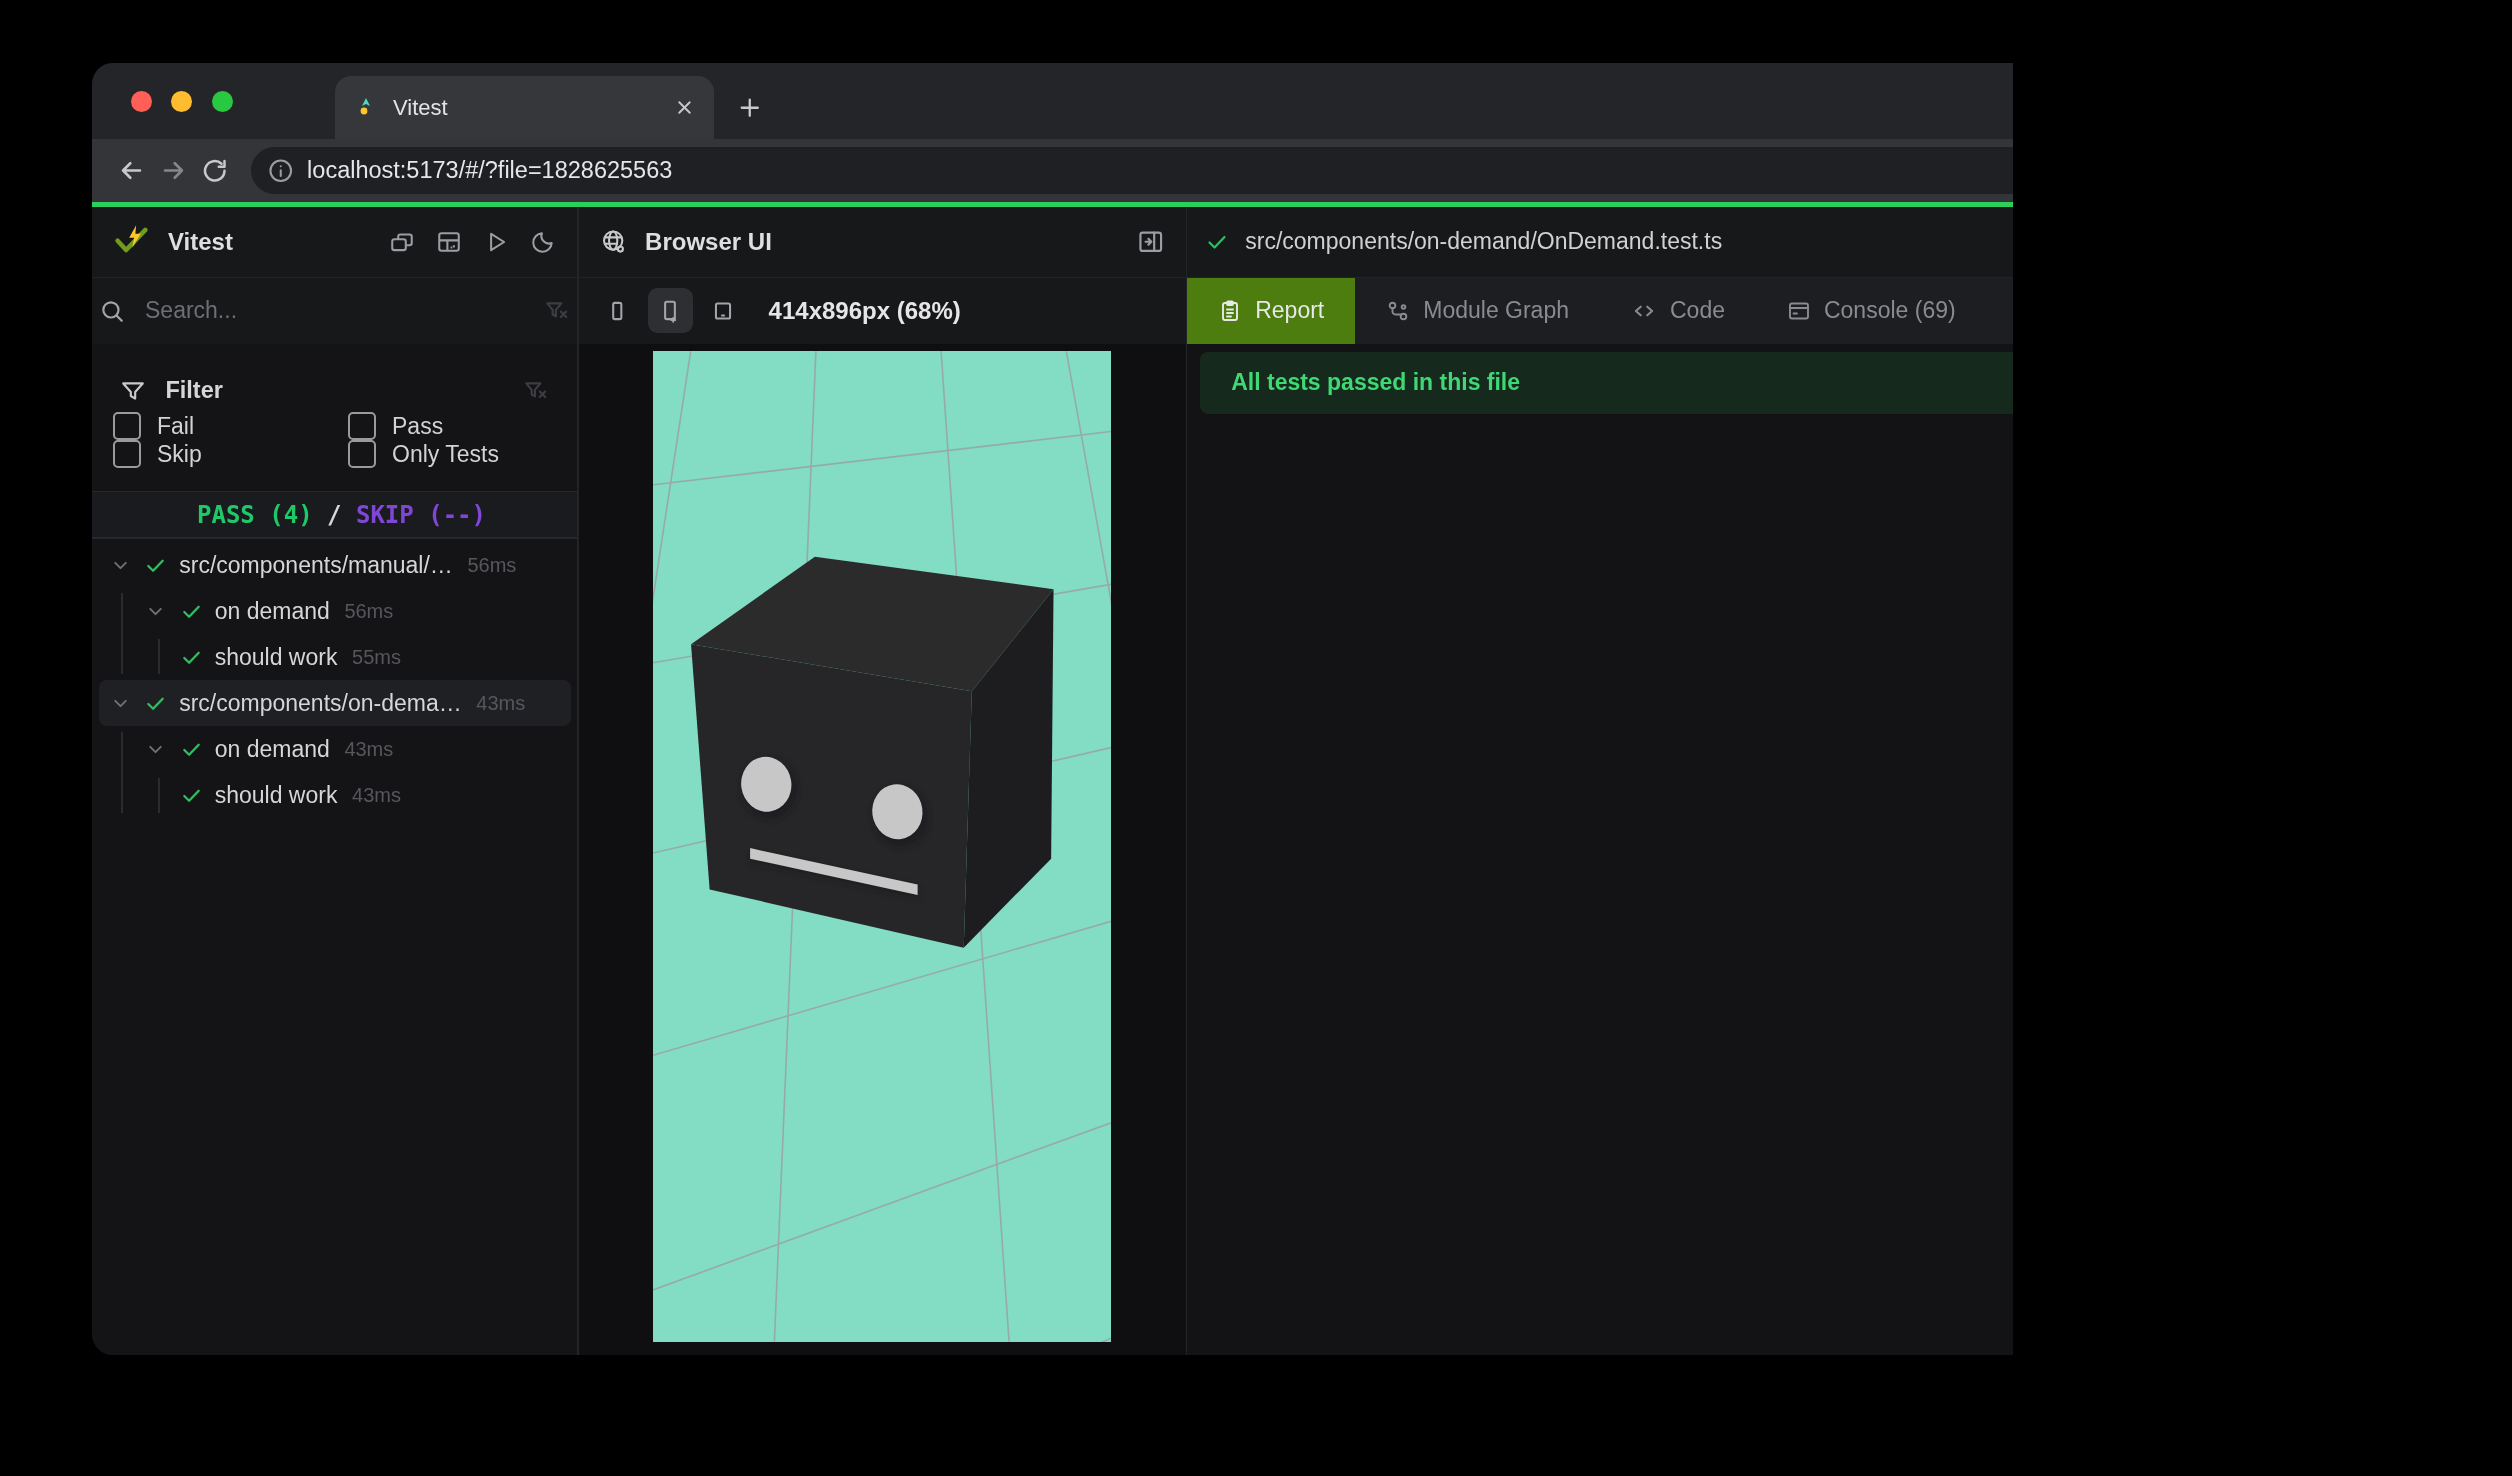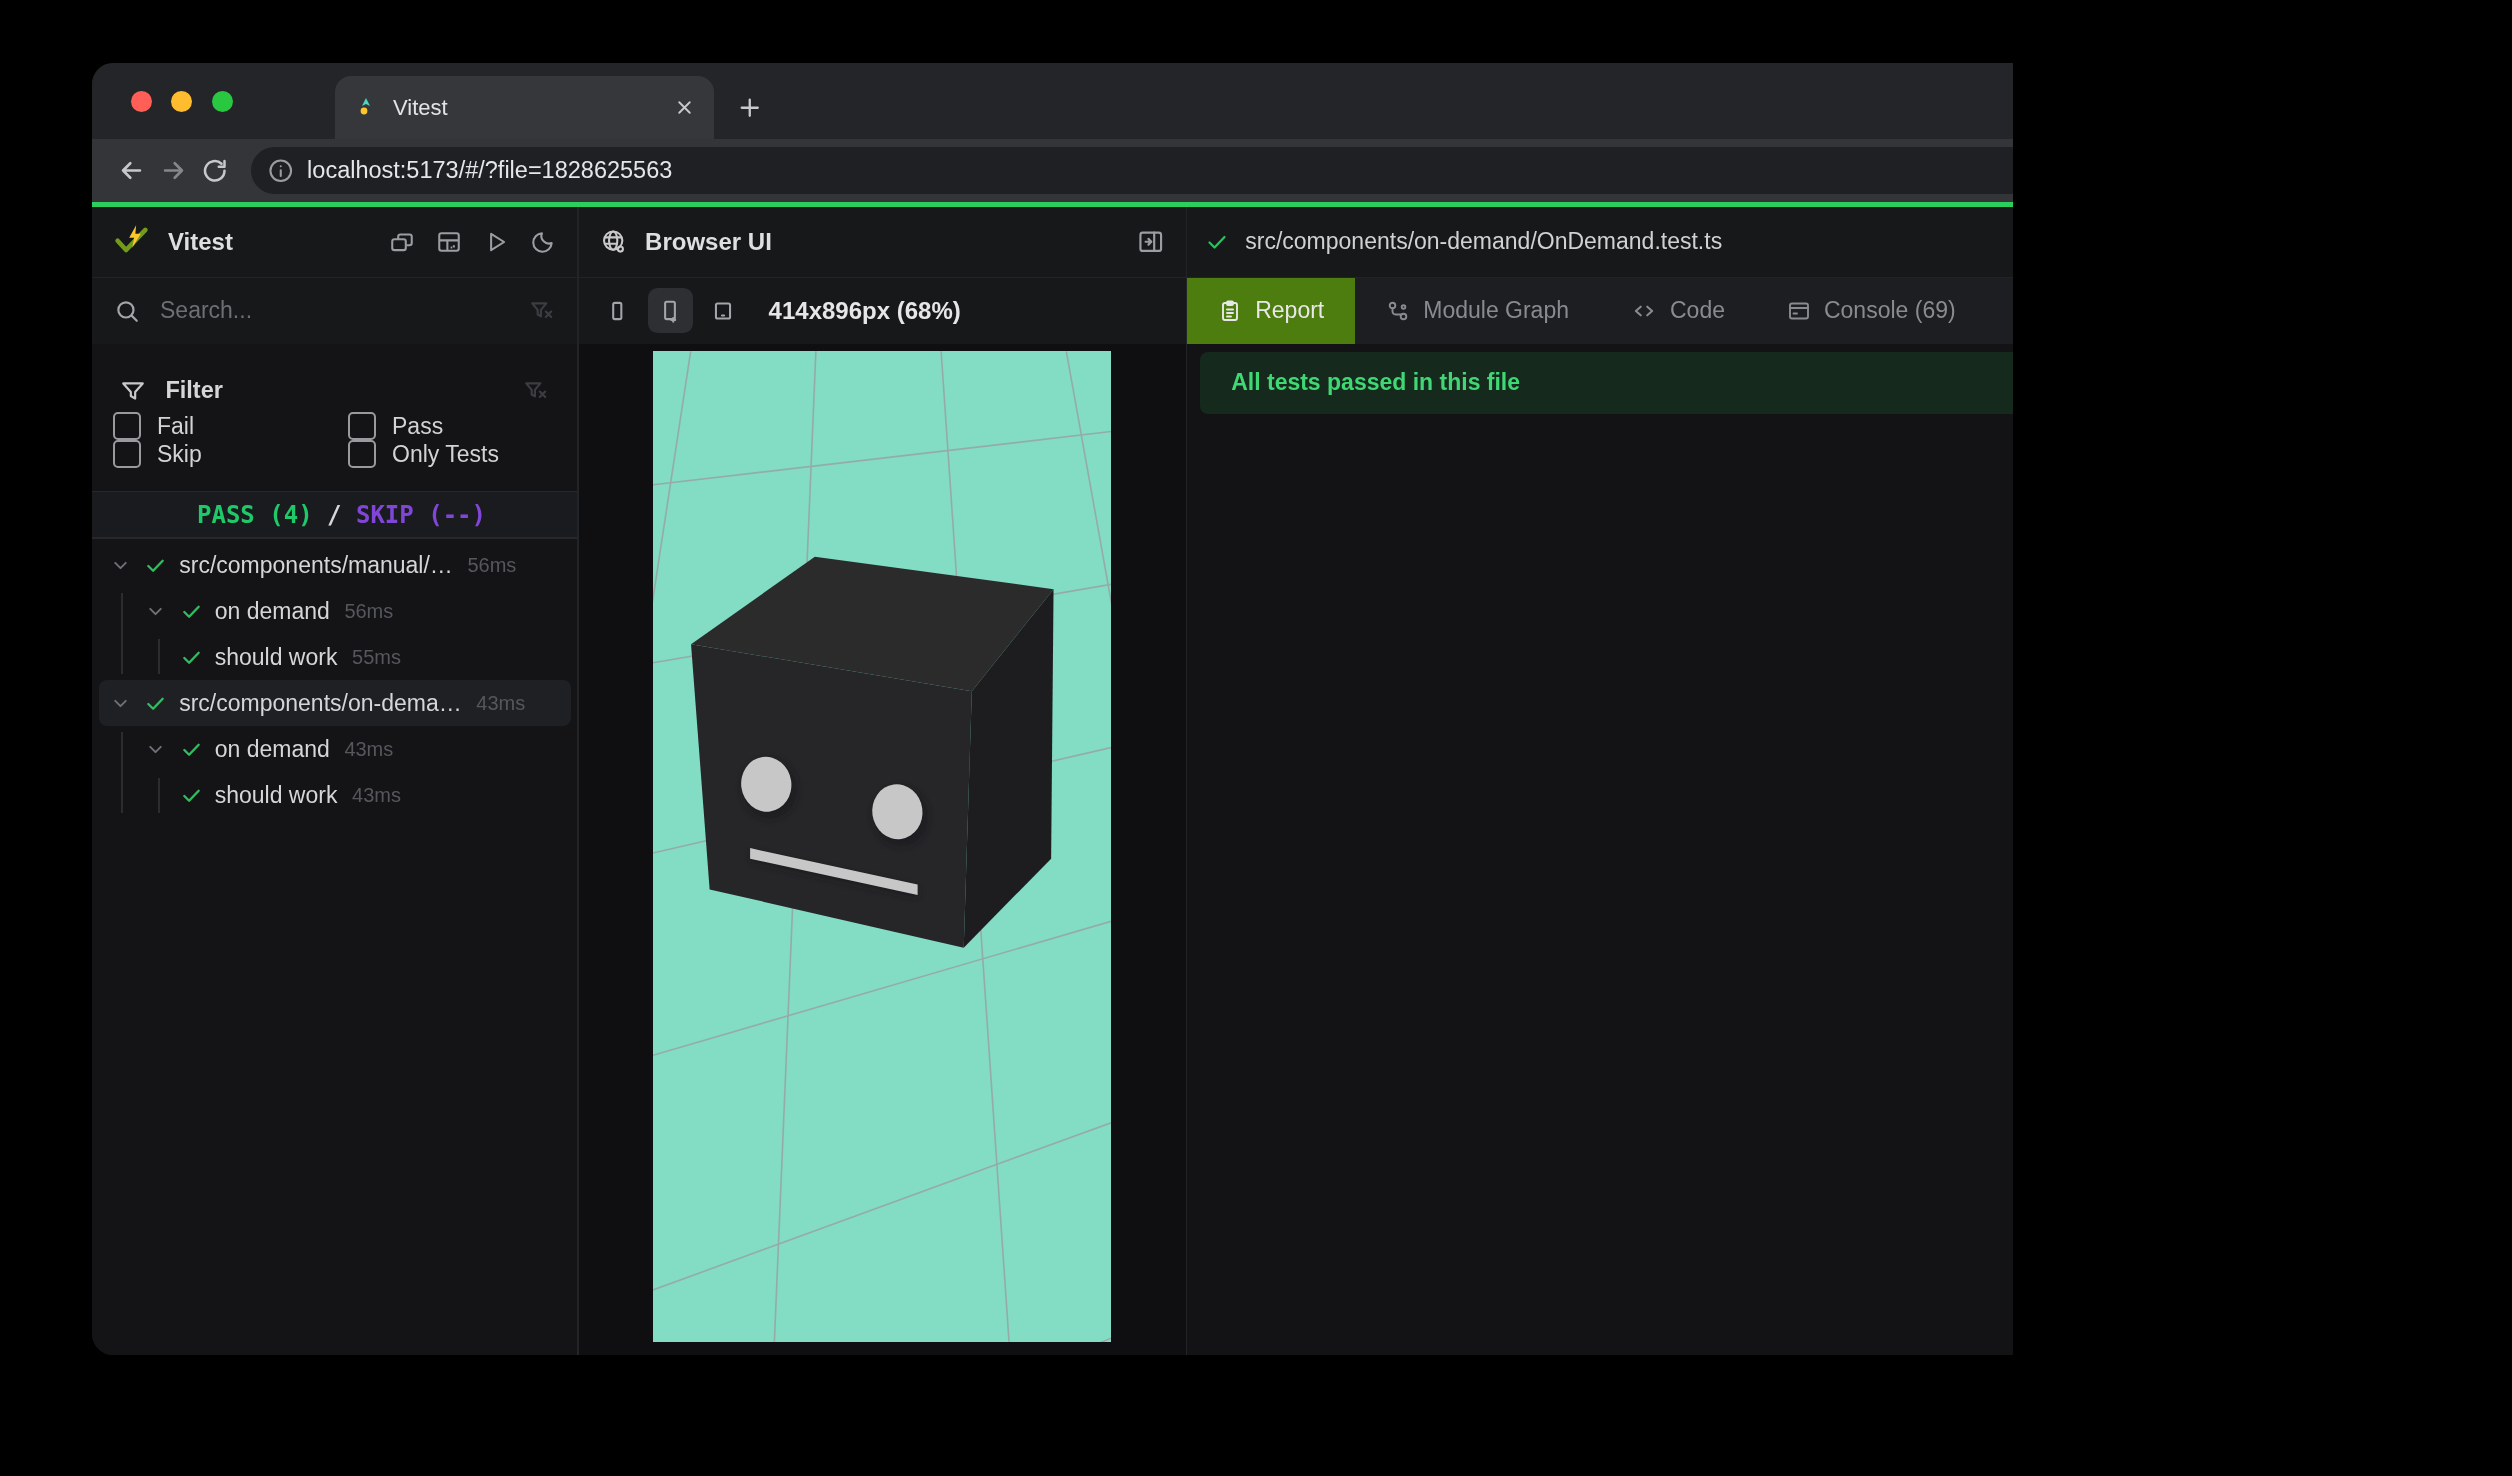--- a/index.html
+++ b/index.html
@@ -28,21 +28,21 @@
   .progress{height:4.9px;background:var(--accent-green,#2bd05c);}
   
   .app{display:flex;height:1148px;background:#131315;}
   .vdiv{width:1.6px;background:#232427;flex:0 0 auto;}
   .hdiv{height:0.8px;background:#222327;}
   .panel-header{height:70px;display:flex;align-items:center;padding:0 21px;box-sizing:border-box;background:#17181a;}
   .panel-title{color:#dedfe1;font-size:24px;font-weight:600;margin-left:18px;flex:1;}
   .icnbtn{display:flex;align-items:center;justify-content:center;color:#9b9da2;}
   
   .sidebar{width:485px;flex:0 0 auto;background:#141416;display:flex;flex-direction:column;}
-  .srow{height:66px;display:flex;align-items:center;padding:0 22px;box-sizing:border-box;background:#17181a;justify-content:flex-end;}
+  .srow{height:66px;display:flex;align-items:center;padding:0 7px;box-sizing:border-box;background:#17181a;justify-content:flex-end;}
   .search-input{flex:1;background:transparent;border:none;outline:none;color:#d6d6d8;font-size:23px;margin-left:18px;
                 font-family:"Liberation Sans","DejaVu Sans",sans-serif;}
   .search-input::placeholder{color:#6d6f74;}
   .filterbox{padding:14.6px 0 23px 0;background:#141416;}
   .filter-title{display:flex;align-items:flex-end;height:45px;padding:0 28px;}
   .filter-title .lbl{color:#d6d6d8;font-size:23.5px;font-weight:700;margin-left:19.4px;flex:1;}
   .cbgrid{display:grid;grid-template-columns:235px auto;padding:8px 21px 0 21px;}
   .cb{display:flex;align-items:center;color:#d3d3d6;font-size:23px;}
   .cbbox{width:24px;height:24px;border:2.4px solid #9a9a9e;border-radius:4.9px;margin-right:16px;background:transparent;flex:0 0 auto;}
   .statusbox{background:#1a1b1e;border-top:0.8px solid #27282c;border-bottom:0.8px solid #27282c;text-align:center;}

